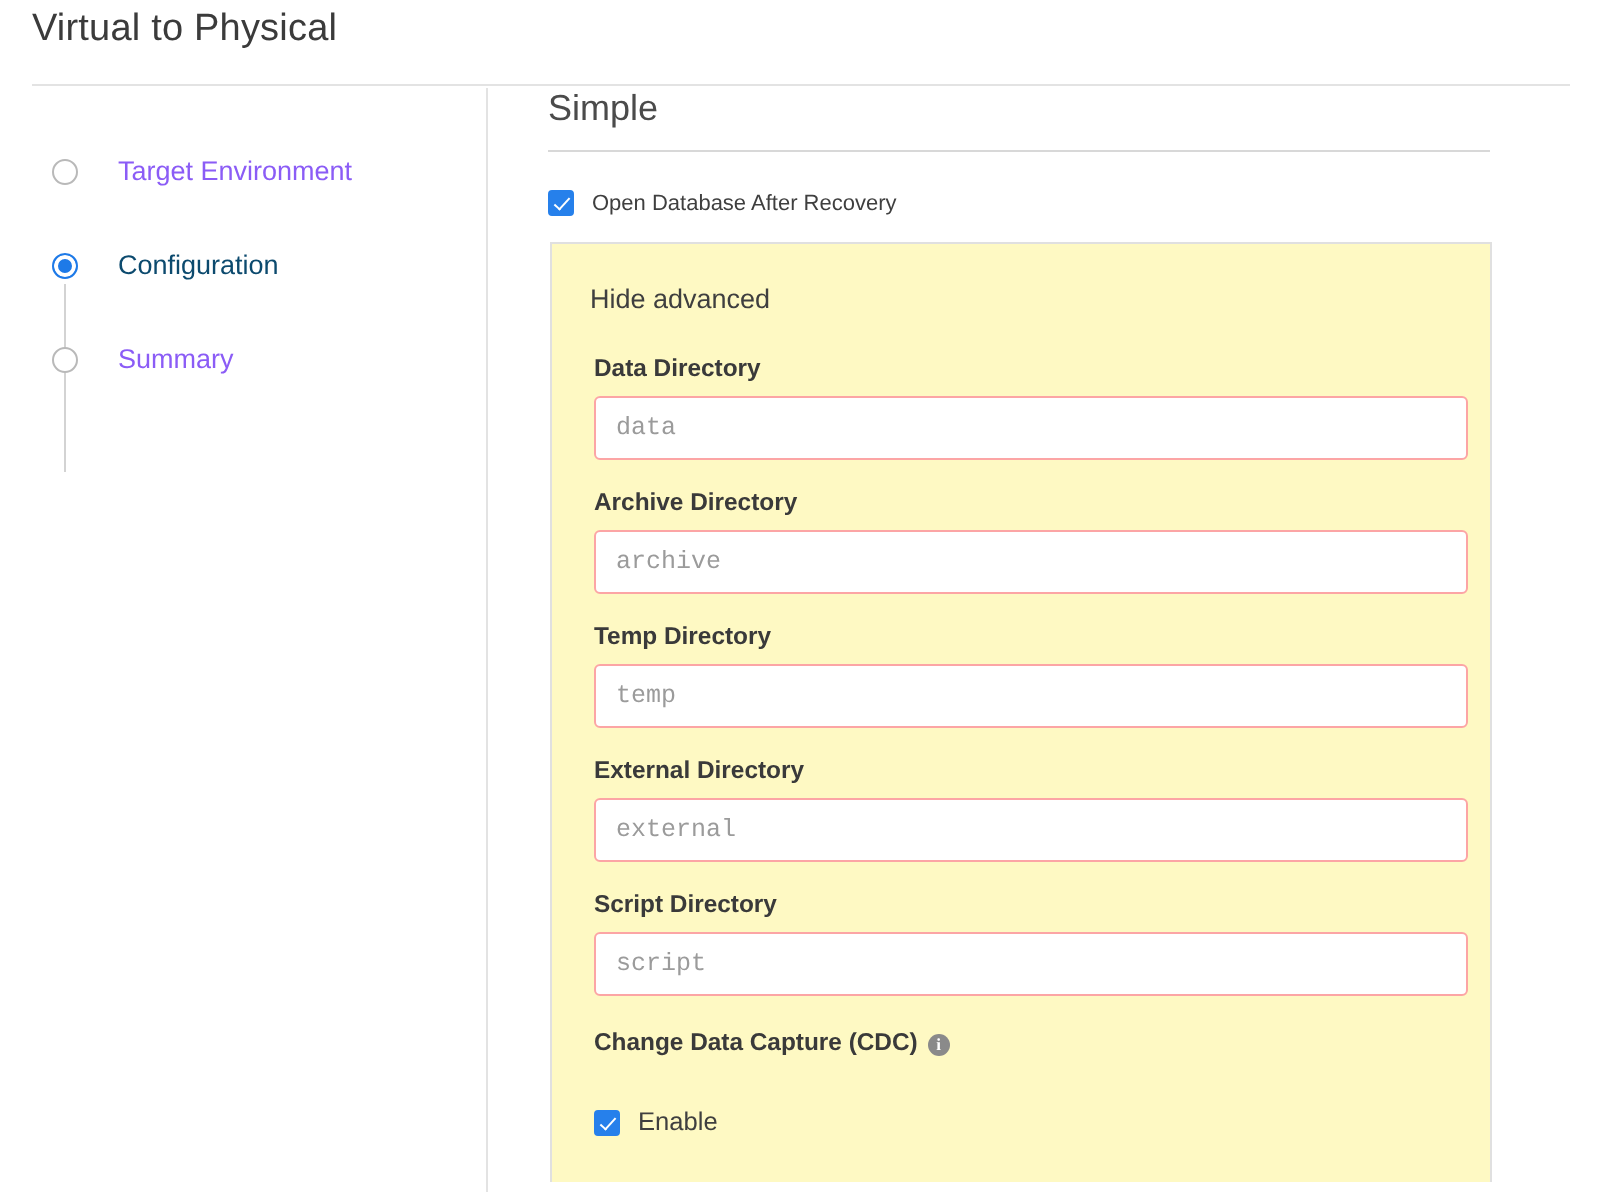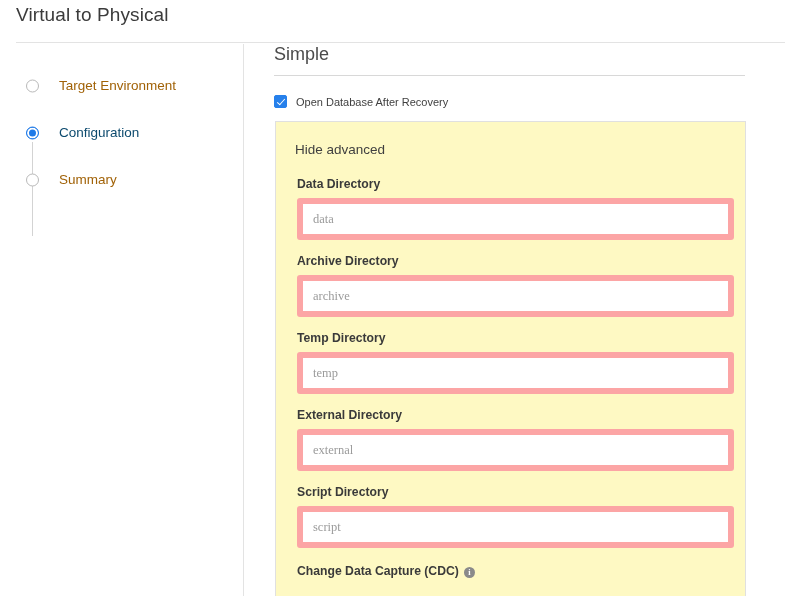--- a/index.html
+++ b/index.html
@@ -71,21 +71,21 @@
   .step-line {
     position: absolute;
     left: 16px;
     width: 1px;
     background: #d3d3d3;
   }
   .step-line.l1 { top: 80px; height: 47px; }
   .step-line.l2 { top: 127px; height: 47px; }
   .step-label {
     font-size: 13.5px;
-    color: #a16207;
+    color: #8b5cf6;
   }
   .step.active .step-label {
     font-weight: normal;
     color: #0c4a6e;
     text-align: center;
   }
 
   
   .v-divider {
     position: absolute;
@@ -169,25 +169,25 @@
     padding-left: 10px;
   }
   .field-label {
     font-size: 12.2px;
     font-weight: bold;
     color: #3a3a3a;
     margin-bottom: 7px;
   }
   .field-input {
     width: 437px;
-    height: 42px;
-    border: 6px solid #fca5a5;
+    height: 32px;
+    border: 1px solid #fca5a5;
     border-radius: 3px;
     background: #ffffff;
-    font-family: Liberation Serif, serif;
+    font-family: Liberation Mono, monospace;
     font-size: 12.5px;
     color: #3a3a3a;
     padding: 0 10px;
     outline: none;
   }
   .field-input::placeholder { color: #9b9b9b; }
 
   .cdc-block { padding-left: 10px; margin-top: 16px; }
   .cdc-head {
     display: flex;

